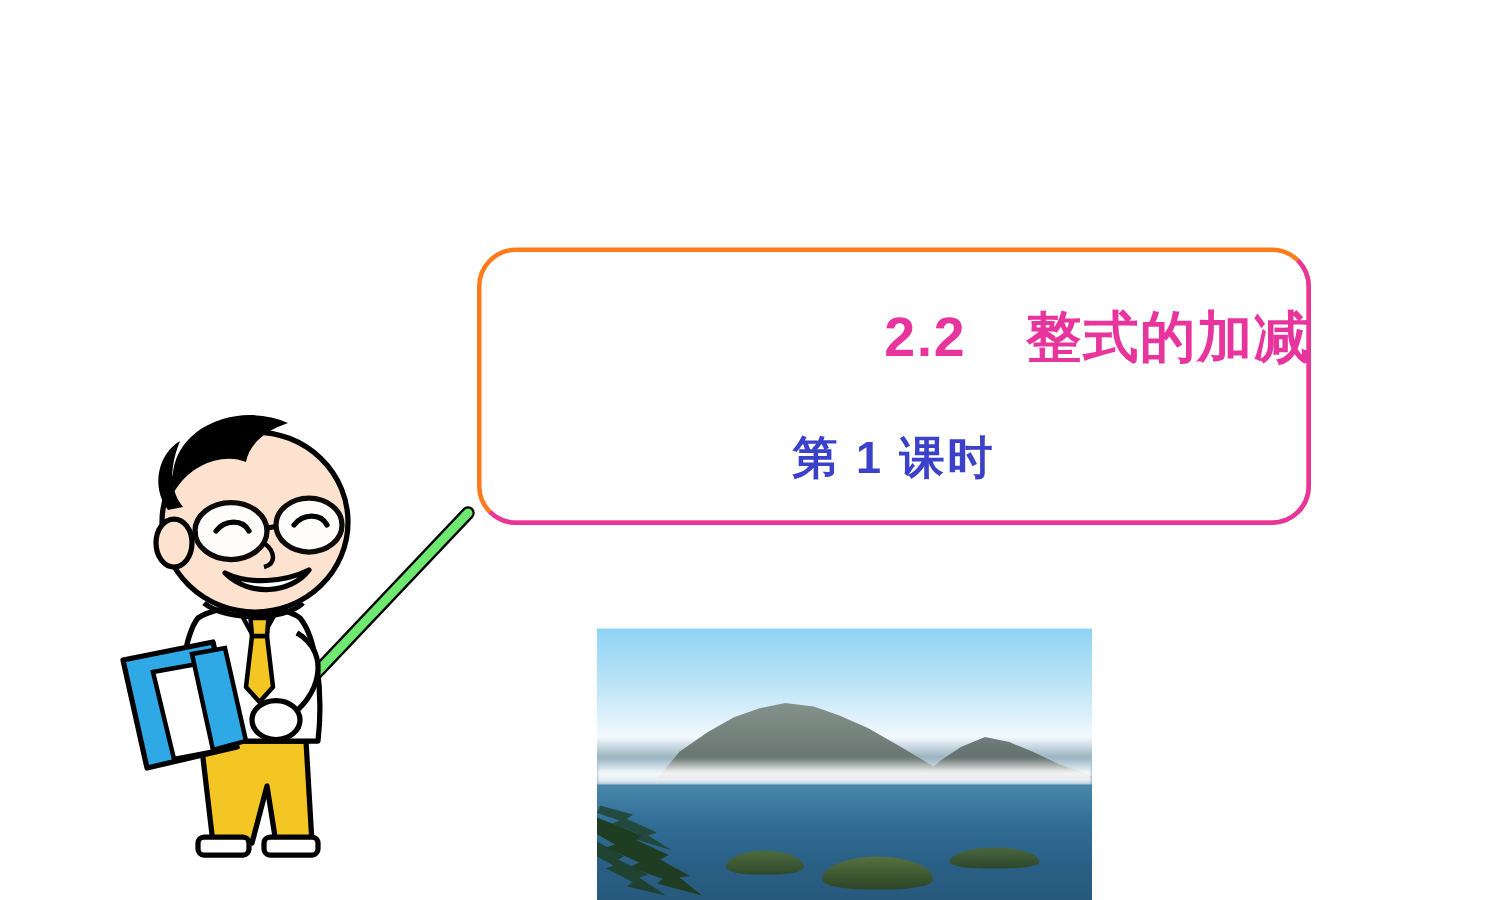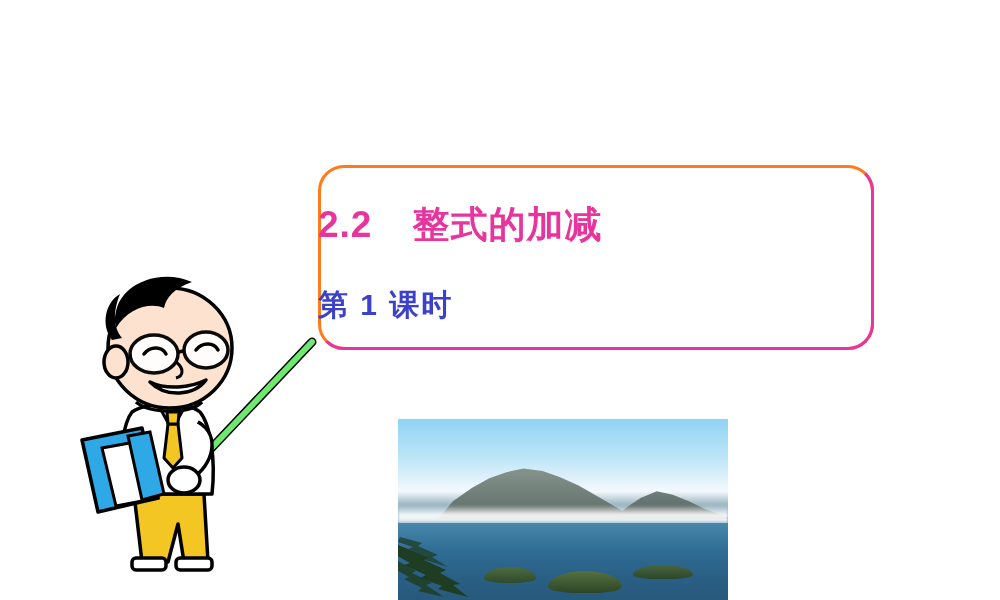--- a/index.html
+++ b/index.html
@@ -39,40 +39,40 @@
     border-bottom-color: #e8359e;
     border-radius: 26px;
     box-sizing: border-box;
     pointer-events: none;
   }
   #title-main {
     position: absolute;
     left: 318px;
     top: 200px;
     width: 556px;
-    text-align: left;
+    text-align: right;
     font-size: 37px;
     font-weight: bold;
     color: #e8359e;
     letter-spacing: 1px;
     font-family: "Liberation Sans", sans-serif;
   }
   #title-main .num {
     color: #e8359e;
   }
   #title-main .gap {
     display: inline-block;
     width: 40px;
   }
   #title-sub {
     position: absolute;
     left: 318px;
     top: 285px;
     width: 556px;
-    text-align: left;
+    text-align: center;
     font-size: 30px;
     font-weight: bold;
     color: #3b41c9;
     letter-spacing: 2px;
   }
 
   
   #photo {
     position: absolute;
     left: 398px;

